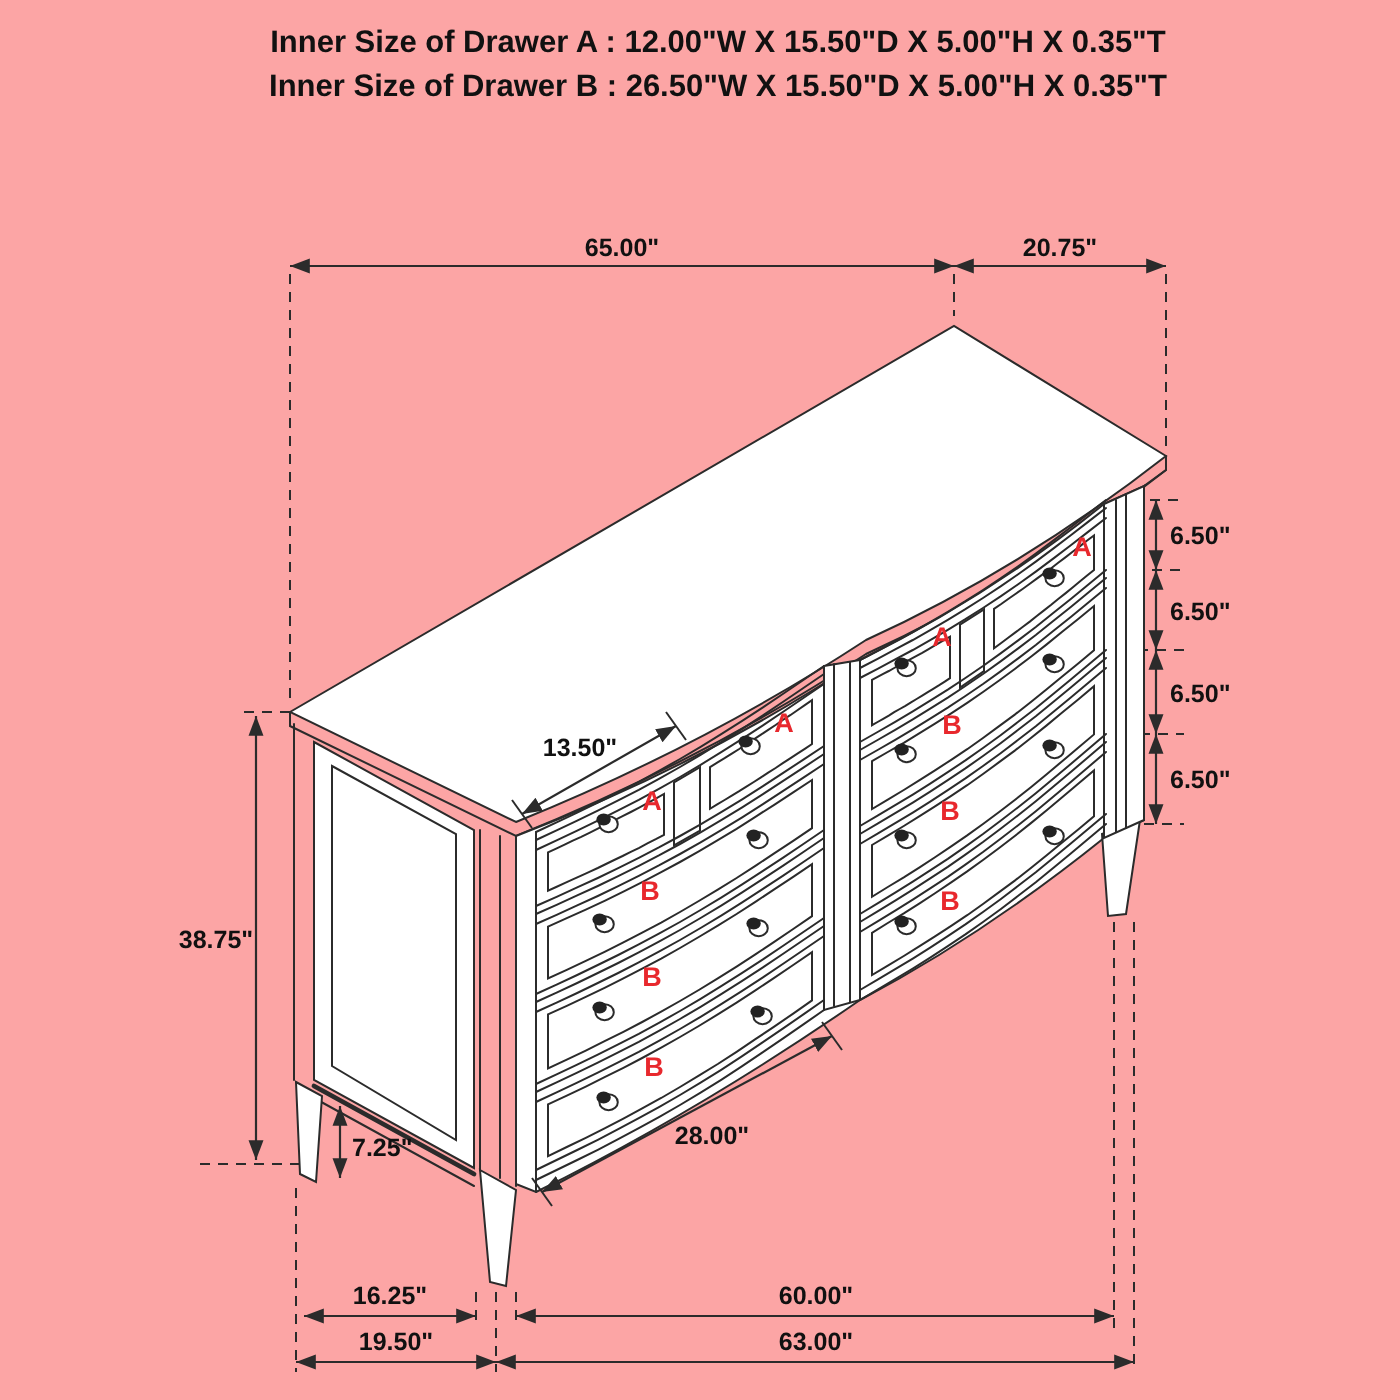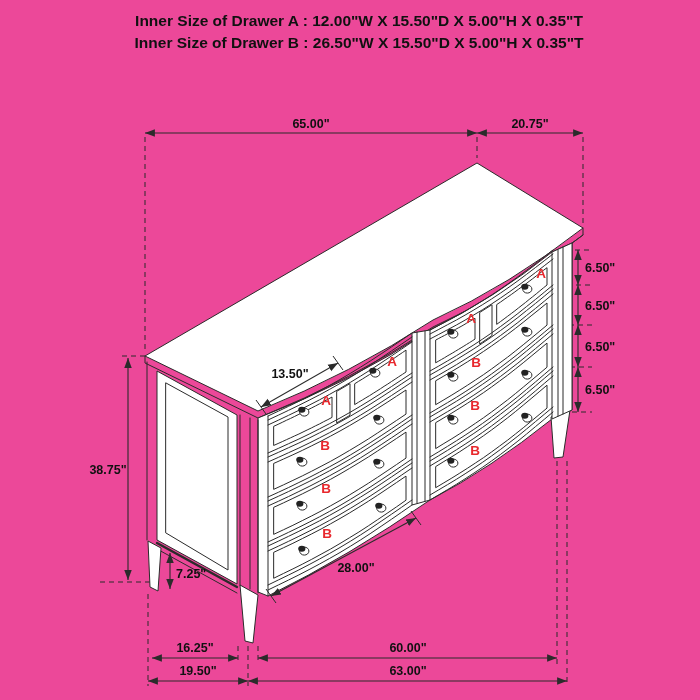--- a/index.html
+++ b/index.html
@@ -1,16 +1,16 @@
 <!DOCTYPE html>
 <html><head>
 <meta charset="utf-8">
 <style>
   html,body{margin:0;padding:0;background:#ffffff;}
-  .canvas{position:relative;width:700px;height:700px;background:#ec4899;overflow:hidden;
+  .canvas{position:relative;width:700px;height:700px;background:#fca5a5;overflow:hidden;
           font-family:"Liberation Sans",sans-serif;text-decoration:underline;}
   .ln{stroke:#2b2b2b;stroke-width:1;fill:none;stroke-linecap:round;}
   .ln2{stroke:#2b2b2b;stroke-width:2.4;fill:none;stroke-linecap:round;}
   .fw{stroke:#2b2b2b;stroke-width:1;fill:#ffffff;}
   .dim{stroke:#2b2b2b;stroke-width:1.1;fill:none;}
   .tick{stroke:#2b2b2b;stroke-width:1;fill:none;}
   .ext{stroke:#2b2b2b;stroke-width:1;stroke-dasharray:5 4;fill:none;}
   .dim-label{font-family:"Liberation Sans",sans-serif;font-weight:bold;font-size:12.5px;fill:#111;}
   .red-label{font-family:"Liberation Sans",sans-serif;font-weight:bold;font-size:13.5px;fill:#e8282d;}
   .hdr{font-family:"Liberation Sans",sans-serif;font-weight:bold;font-size:15.5px;fill:#111;}

